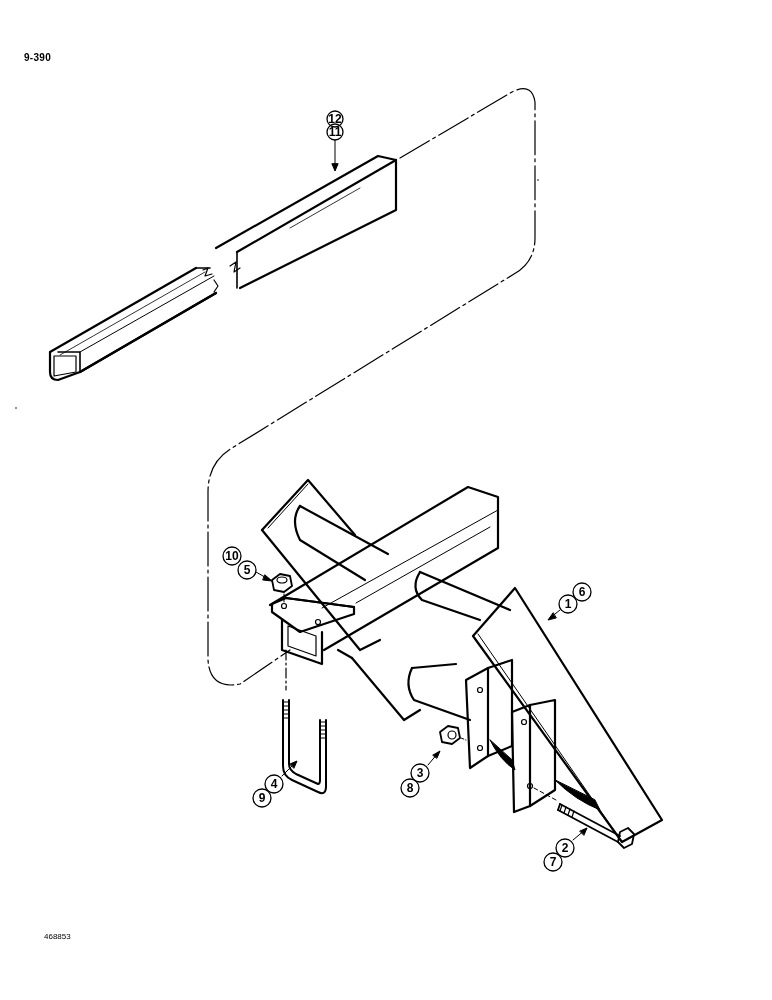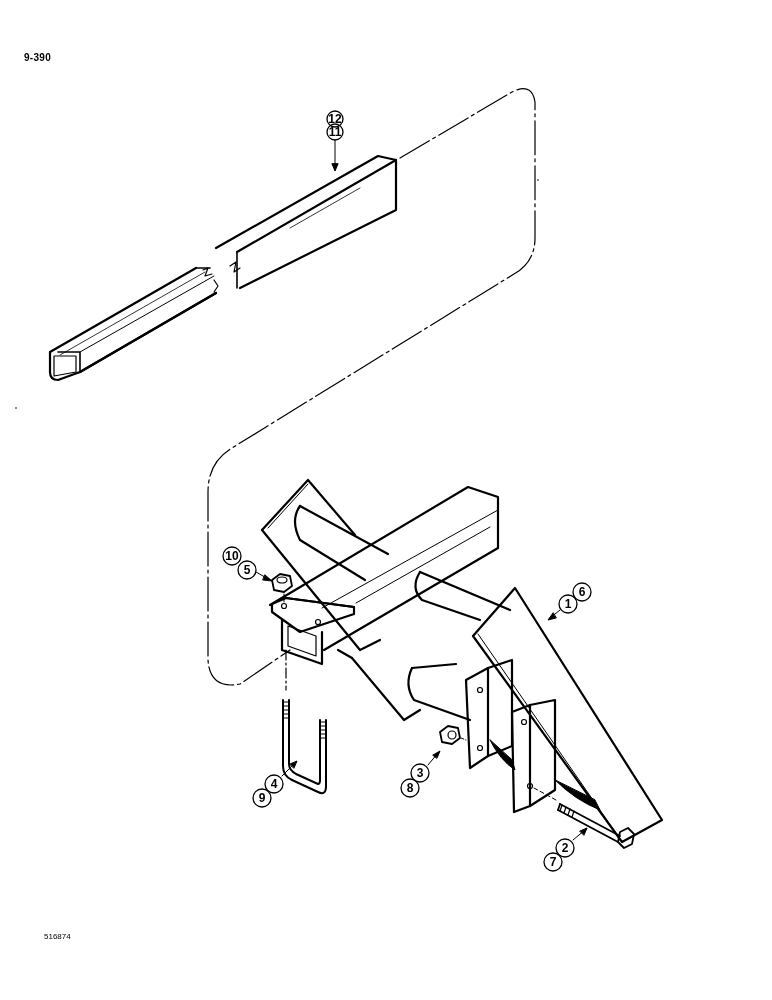--- a/index.html
+++ b/index.html
@@ -164,13 +164,13 @@
     <text class="callout-text" x="568" y="604" fill="#000" stroke="none" font-size="10">1</text>
     <text class="callout-text" x="582" y="592" fill="#000" stroke="none" font-size="10">6</text>
     <path d="M560 610 L550 618" stroke-width="1"></path>
     <path d="M553 613 L548 620 L556 618 Z" fill="#000" stroke-width="1"></path>
   </g>
 
   <circle cx="538" cy="180" r="0.8" fill="#000" stroke="none"></circle>
   <circle cx="16" cy="408" r="0.8" fill="#000" stroke="none"></circle>
 </svg>
 
-<div class="drawing-number">516874</div>
+<div class="drawing-number">468853</div>
 
 </body></html>

